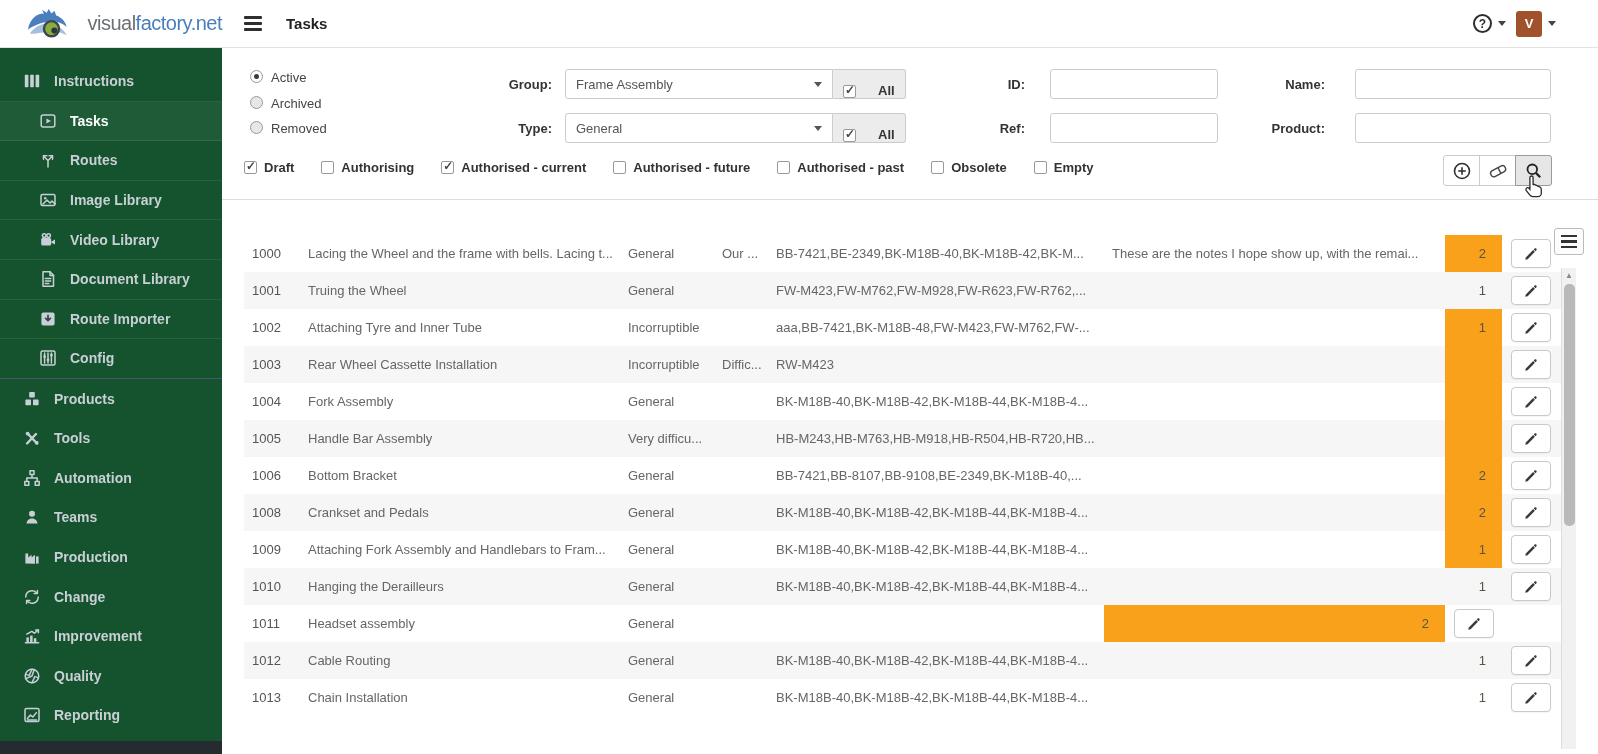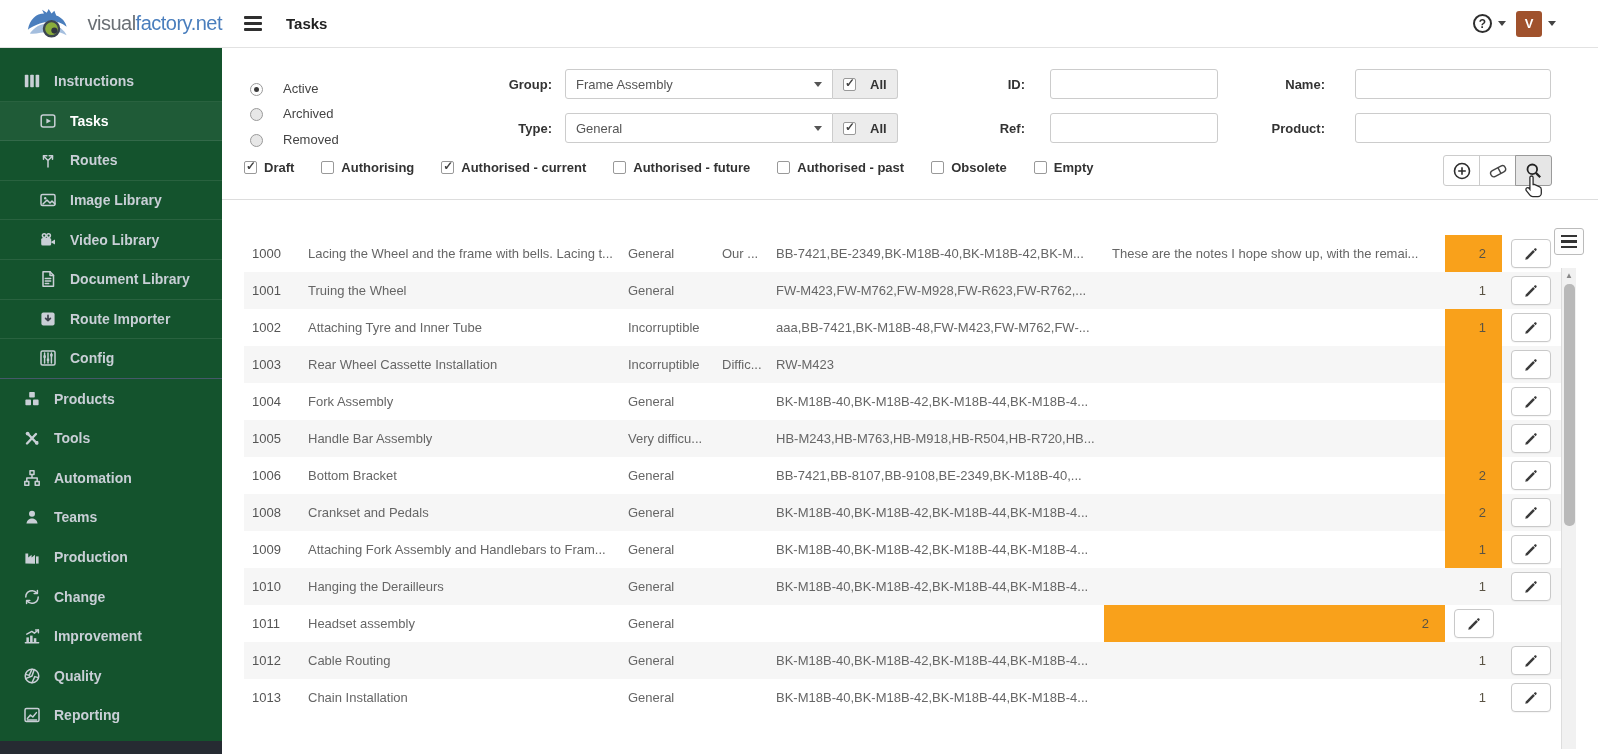--- a/index.html
+++ b/index.html
@@ -43,34 +43,34 @@
   .side-icon svg .fil { fill:#c9cfd6; stroke:none; }
   .side-icon svg .dark { stroke:#3b414b; }
   .sidebar-bottom { position:absolute; bottom:0; left:0; right:0; height:13px; background:#262b32; }
 
   
   .content { position:absolute; top:48px; left:222px; right:0; bottom:0; background:#fff; }
 
   .filters { position:absolute; top:0; left:0; right:0; height:152px; border-bottom:1px solid #ddd; }
   .flabel { position:absolute; font-size:13px; font-weight:bold; color:#333; text-align:right; width:90px; }
   .radio-group { position:absolute; left:28px; top:22px; }
-  .radio-item { display:flex; align-items:flex-end; gap:20px; height:25.5px; cursor:pointer;
+  .radio-item { display:flex; align-items:flex-start; gap:8px; height:25.5px; cursor:pointer;
                 font-size:13px; color:#444; }
   .radio { width:13px; height:13px; border:1px solid #9a9a9a; border-radius:50%; background:#fdfdfd;
            position:relative; flex:0 0 13px; }
   .radio.off { background:#e7e7e7; }
   .radio.selected::after { content:""; position:absolute; left:3px; top:3px; width:5px; height:5px;
                            border-radius:50%; background:#3a3a3a; }
   .select-group { position:absolute; display:flex; }
   .select { width:268px; height:30px; border:1px solid #ccc; border-radius:3px 0 0 3px; background:#fff;
             display:flex; align-items:center; padding:12px 10px; font-size:13px; color:#555; cursor:pointer; }
   .select .sel-caret { margin-left:auto; width:0; height:0; border-left:4px solid transparent;
             border-right:4px solid transparent; border-top:5px solid #555; }
   .addon { height:30px; background:#ececec; border:1px solid #ccc; border-left:none;
-           border-radius:0 3px 3px 0; display:flex; align-items:center; gap:14px; padding:0 10px;
+           border-radius:0 3px 3px 0; display:flex; align-items:flex-end; gap:22px; padding:0 10px;
            font-size:13px; font-weight:bold; color:#333; cursor:pointer; }
   .cb { width:13px; height:13px; border:1px solid #999; border-radius:2px; background:#fff;
         position:relative; flex:0 0 13px; }
   .cb.checked::after { content:"\2713"; position:absolute; left:1px; top:-3px; font-size:12px;
                        font-weight:bold; color:#444; }
   .txt { position:absolute; height:30px; border:1px solid #ccc; border-radius:3px; background:#fff;
          padding:0 8px; font-size:13px; color:#333; font-family:"Liberation Sans",sans-serif; }
   .state-row { position:absolute; left:22px; top:112px; display:flex; align-items:center; gap:27px; }
   .state-item { display:flex; align-items:center; gap:7px; font-size:13px; font-weight:bold;
                 color:#333; cursor:pointer; }

